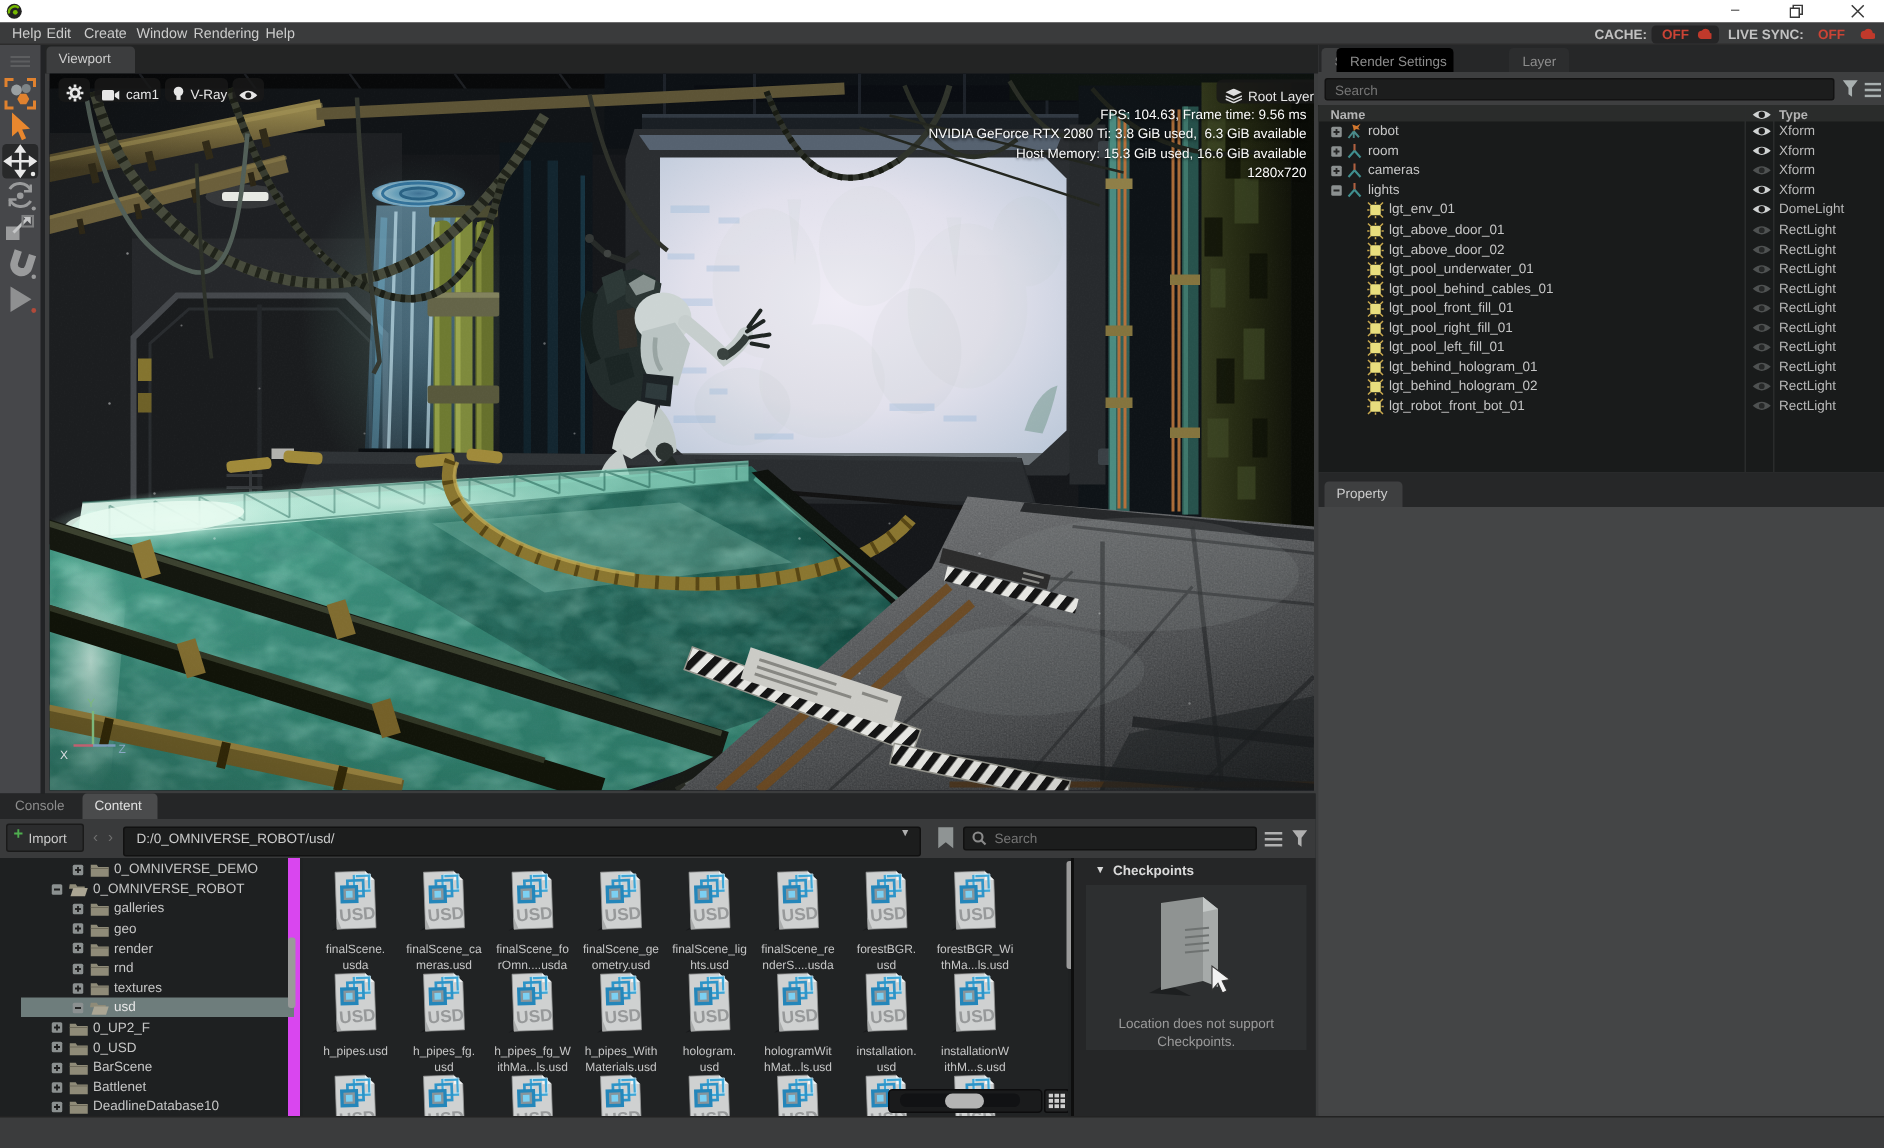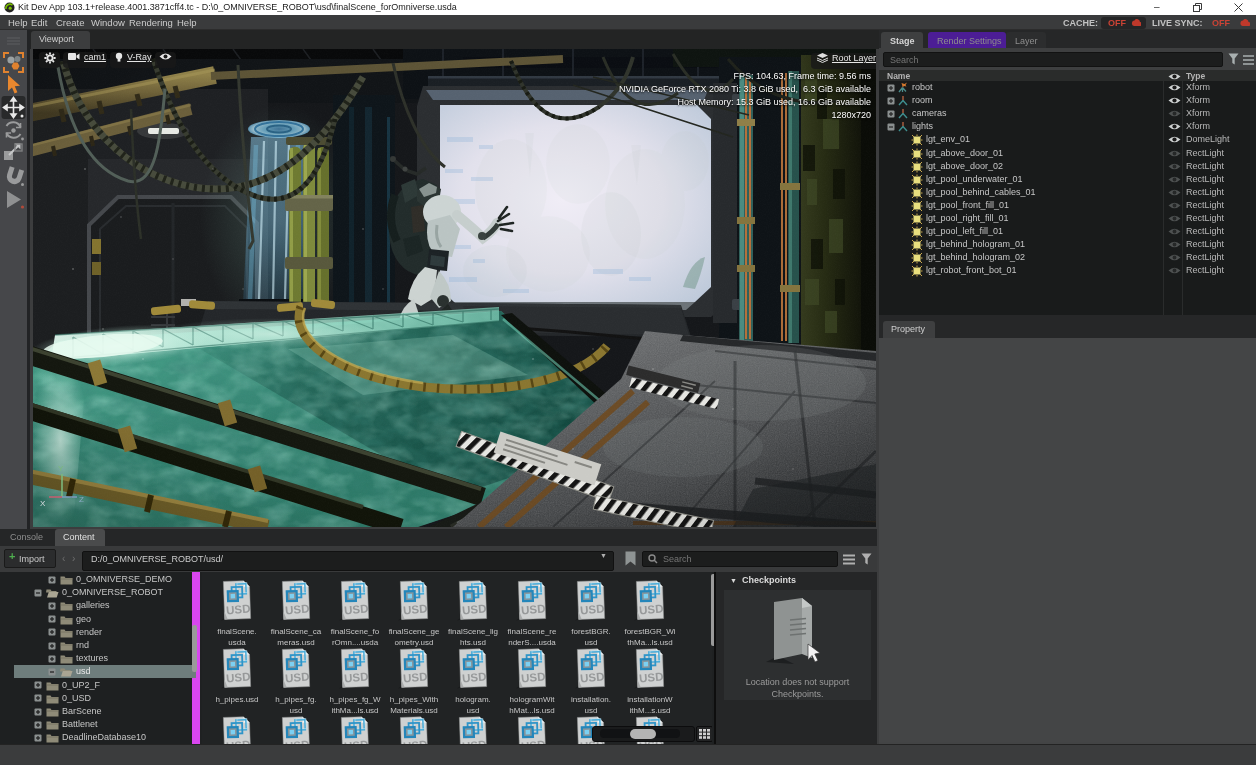--- a/index.html
+++ b/index.html
@@ -23,21 +23,21 @@
 #ltoolbar { left:0; top:30px; width:30px; height:500px; background:#46474a; border-right:3px solid #222325;}
 
 
 #vp-tabbar { left:30px; top:30px; width:849px; height:19px; background:#232424; }
 #vp-tab { left:31px; top:31px; width:59px; height:18px; background:#3c3d3e; border-radius:3px 3px 0 0;
   color:#cdcdcd; font-size:9px; padding:3px 0 0 8px; }
 #viewport { left:33px; top:49px; width:843px; height:478px; background:#17191c; overflow:hidden; }
 
 
 .vo-pill { position:absolute; background:rgba(24,24,24,0.82); border-radius:4px; height:16px;
-  color:#e6e6e6; font-size:9px; display:flex; align-items:flex-start; white-space:nowrap;text-decoration:underline; }
+  color:#e6e6e6; font-size:9px; display:flex; align-items:flex-end; white-space:nowrap; }
 #vp-stats { position:absolute; right:5px; top:21px; text-align:right; color:#fdfdfd; font-size:9px;
   line-height:12.9px; text-shadow:0 1px 2px rgba(0,0,0,0.9); }
 
 
 #rpanel { left:879px; top:30px; width:377px; height:714px; background:#434445; }
 .tabstrip { position:absolute; background:#262728; }
 .tab { position:absolute; border-radius:3px 3px 0 0; font-size:9px; padding-top:4px; }
 .tab.active { background:#3e3f40; color:#d6d6d6; }
 .tab.inactive { color:#8d8d8d; }
 #stage-search-row { left:879px; top:48px; width:377px; height:22px; background:#3e3f40; }
@@ -69,21 +69,20 @@
 </head>
 <body>
 <div id="app">
 
 <div id="titlebar" class="abs">
   <svg class="abs" style="left:4px;top:2px" width="11" height="11" viewBox="0 0 11 11">
     <circle cx="5.5" cy="5.5" r="5" fill="#222"></circle>
     <path d="M2 7 A4 4 0 0 1 8.5 3.2" stroke="#76b900" stroke-width="1.6" fill="none"></path>
     <circle cx="6.2" cy="6.2" r="1.6" fill="#76b900"></circle>
   </svg>
-  <div class="abs title">Kit Dev App 103.1+release.4001.3871cff4.tc - D:\0_OMNIVERSE_ROBOT\usd\finalScene_forOmniverse.usda</div>
   <div class="abs wbtn" style="left:1154px;top:1px">–</div>
   <svg class="abs" style="left:1193px;top:3px" width="9" height="9" viewBox="0 0 9 9">
     <rect x="0.5" y="2.5" width="6" height="6" fill="none" stroke="#3a3a3a"></rect>
     <path d="M2.5 2.5 V0.5 H8.5 V6.5 H6.5" fill="none" stroke="#3a3a3a"></path>
   </svg>
   <svg class="abs" style="left:1234px;top:3px" width="9" height="9" viewBox="0 0 9 9">
     <path d="M0.5 0.5 L8.5 8.5 M8.5 0.5 L0.5 8.5" stroke="#3a3a3a"></path>
   </svg>
 </div>
 
@@ -618,21 +617,21 @@
       NVIDIA GeForce RTX 2080 Ti: 3.8 GiB used,&nbsp; 6.3 GiB available<br>
       Host Memory: 15.3 GiB used, 16.6 GiB available<br>
       1280x720
     </div>
   </div>
 </div>
 
 <div id="rpanel" class="abs"></div>
 <div class="tabstrip abs" style="left:879px;top:30px;width:377px;height:18px;"></div>
 <div class="tab active abs" style="left:881px;top:32px;width:42px;height:16px;padding-left:9px;font-weight:bold;">Stage</div>
-<div class="tab inactive abs" style="left:928px;top:32px;width:78px;height:16px;padding-left:9px;background:#4c1d95;">Render Settings</div>
+<div class="tab inactive abs" style="left:891px;top:32px;width:78px;height:16px;padding-left:9px;background:#000000;">Render Settings</div>
 <div class="tab inactive abs" style="left:1006px;top:32px;width:40px;height:16px;padding-left:9px;background:#2c2d2e;">Layer</div>
 <div id="stage-search-row" class="abs"></div>
 <div id="stage-search" class="abs">Search</div>
 <svg class="abs" style="left:1228px;top:53px" width="11" height="13" viewBox="0 0 11 13">
       <path d="M0.5 0.5 h10 l-3.8 5 v6 l-2.4 -1.6 v-4.4z" fill="#a9b0b0"></path>
     </svg>
 <svg class="abs" style="left:1243px;top:55px" width="11" height="10" viewBox="0 0 11 10">
       <path d="M0 1h11M0 5h11M0 9h11" stroke="#a9b0b0" stroke-width="1.7"></path>
     </svg>
 <div id="stage-tree" class="abs"></div>

